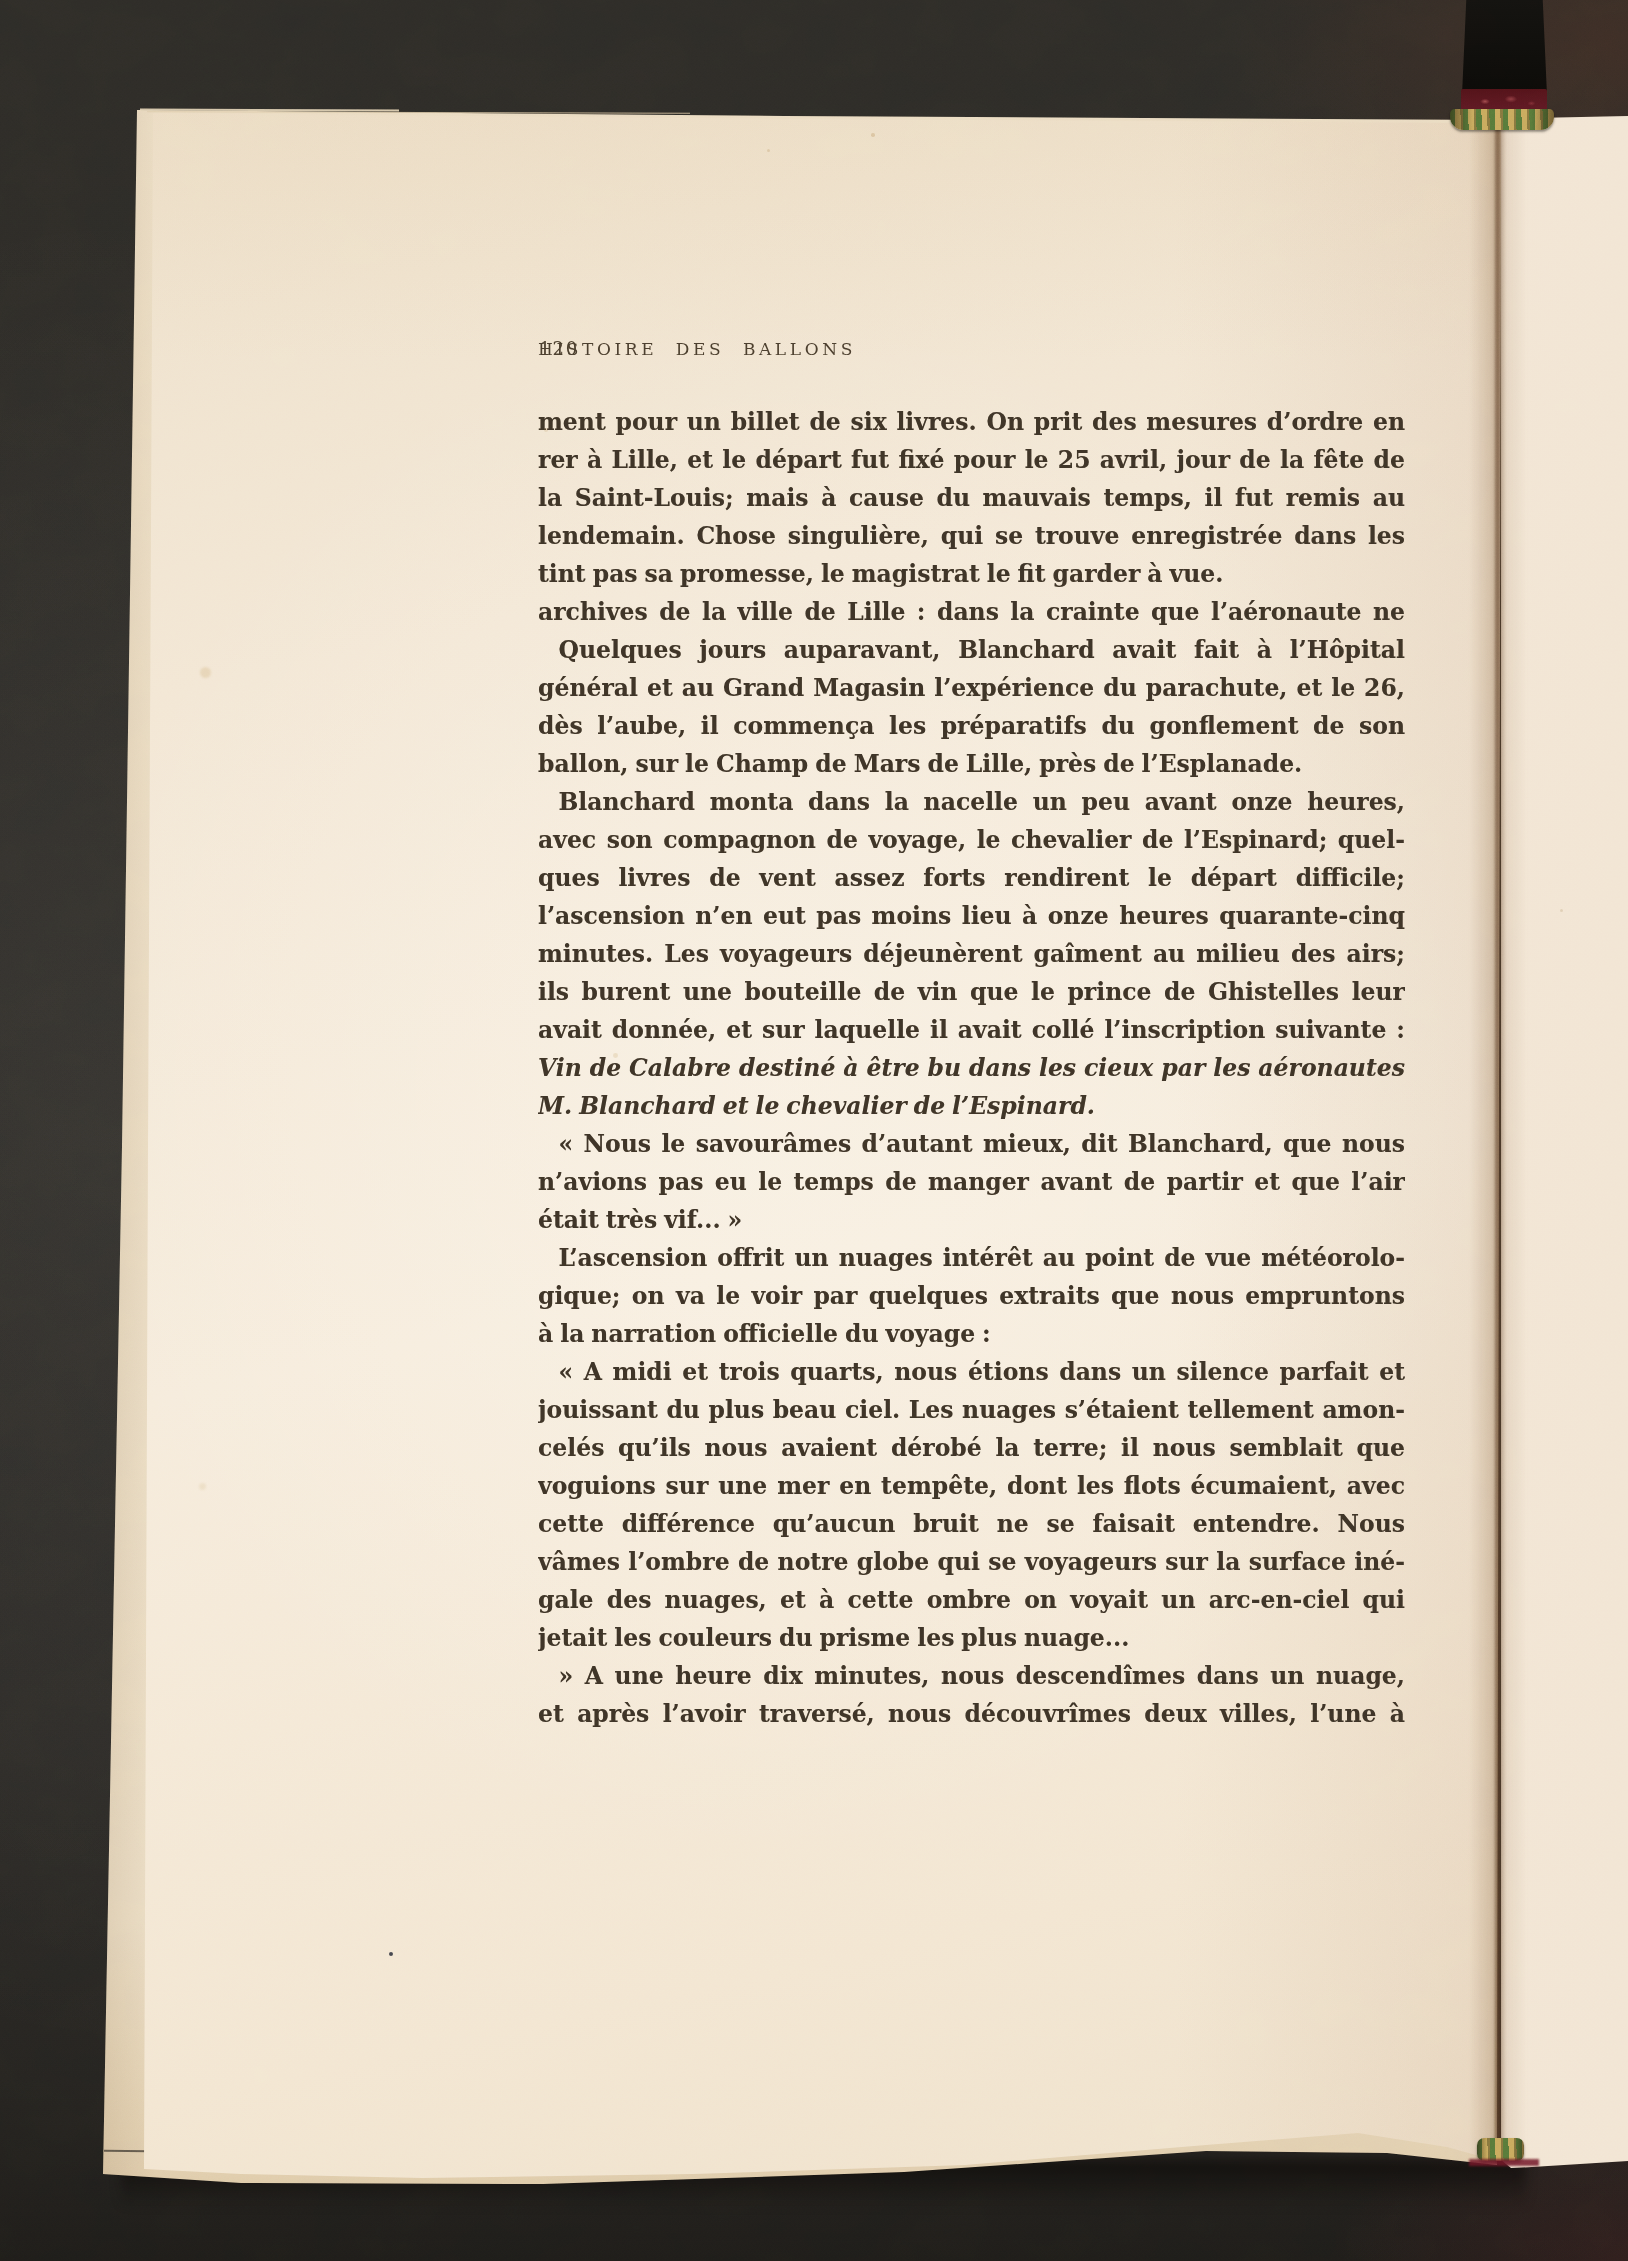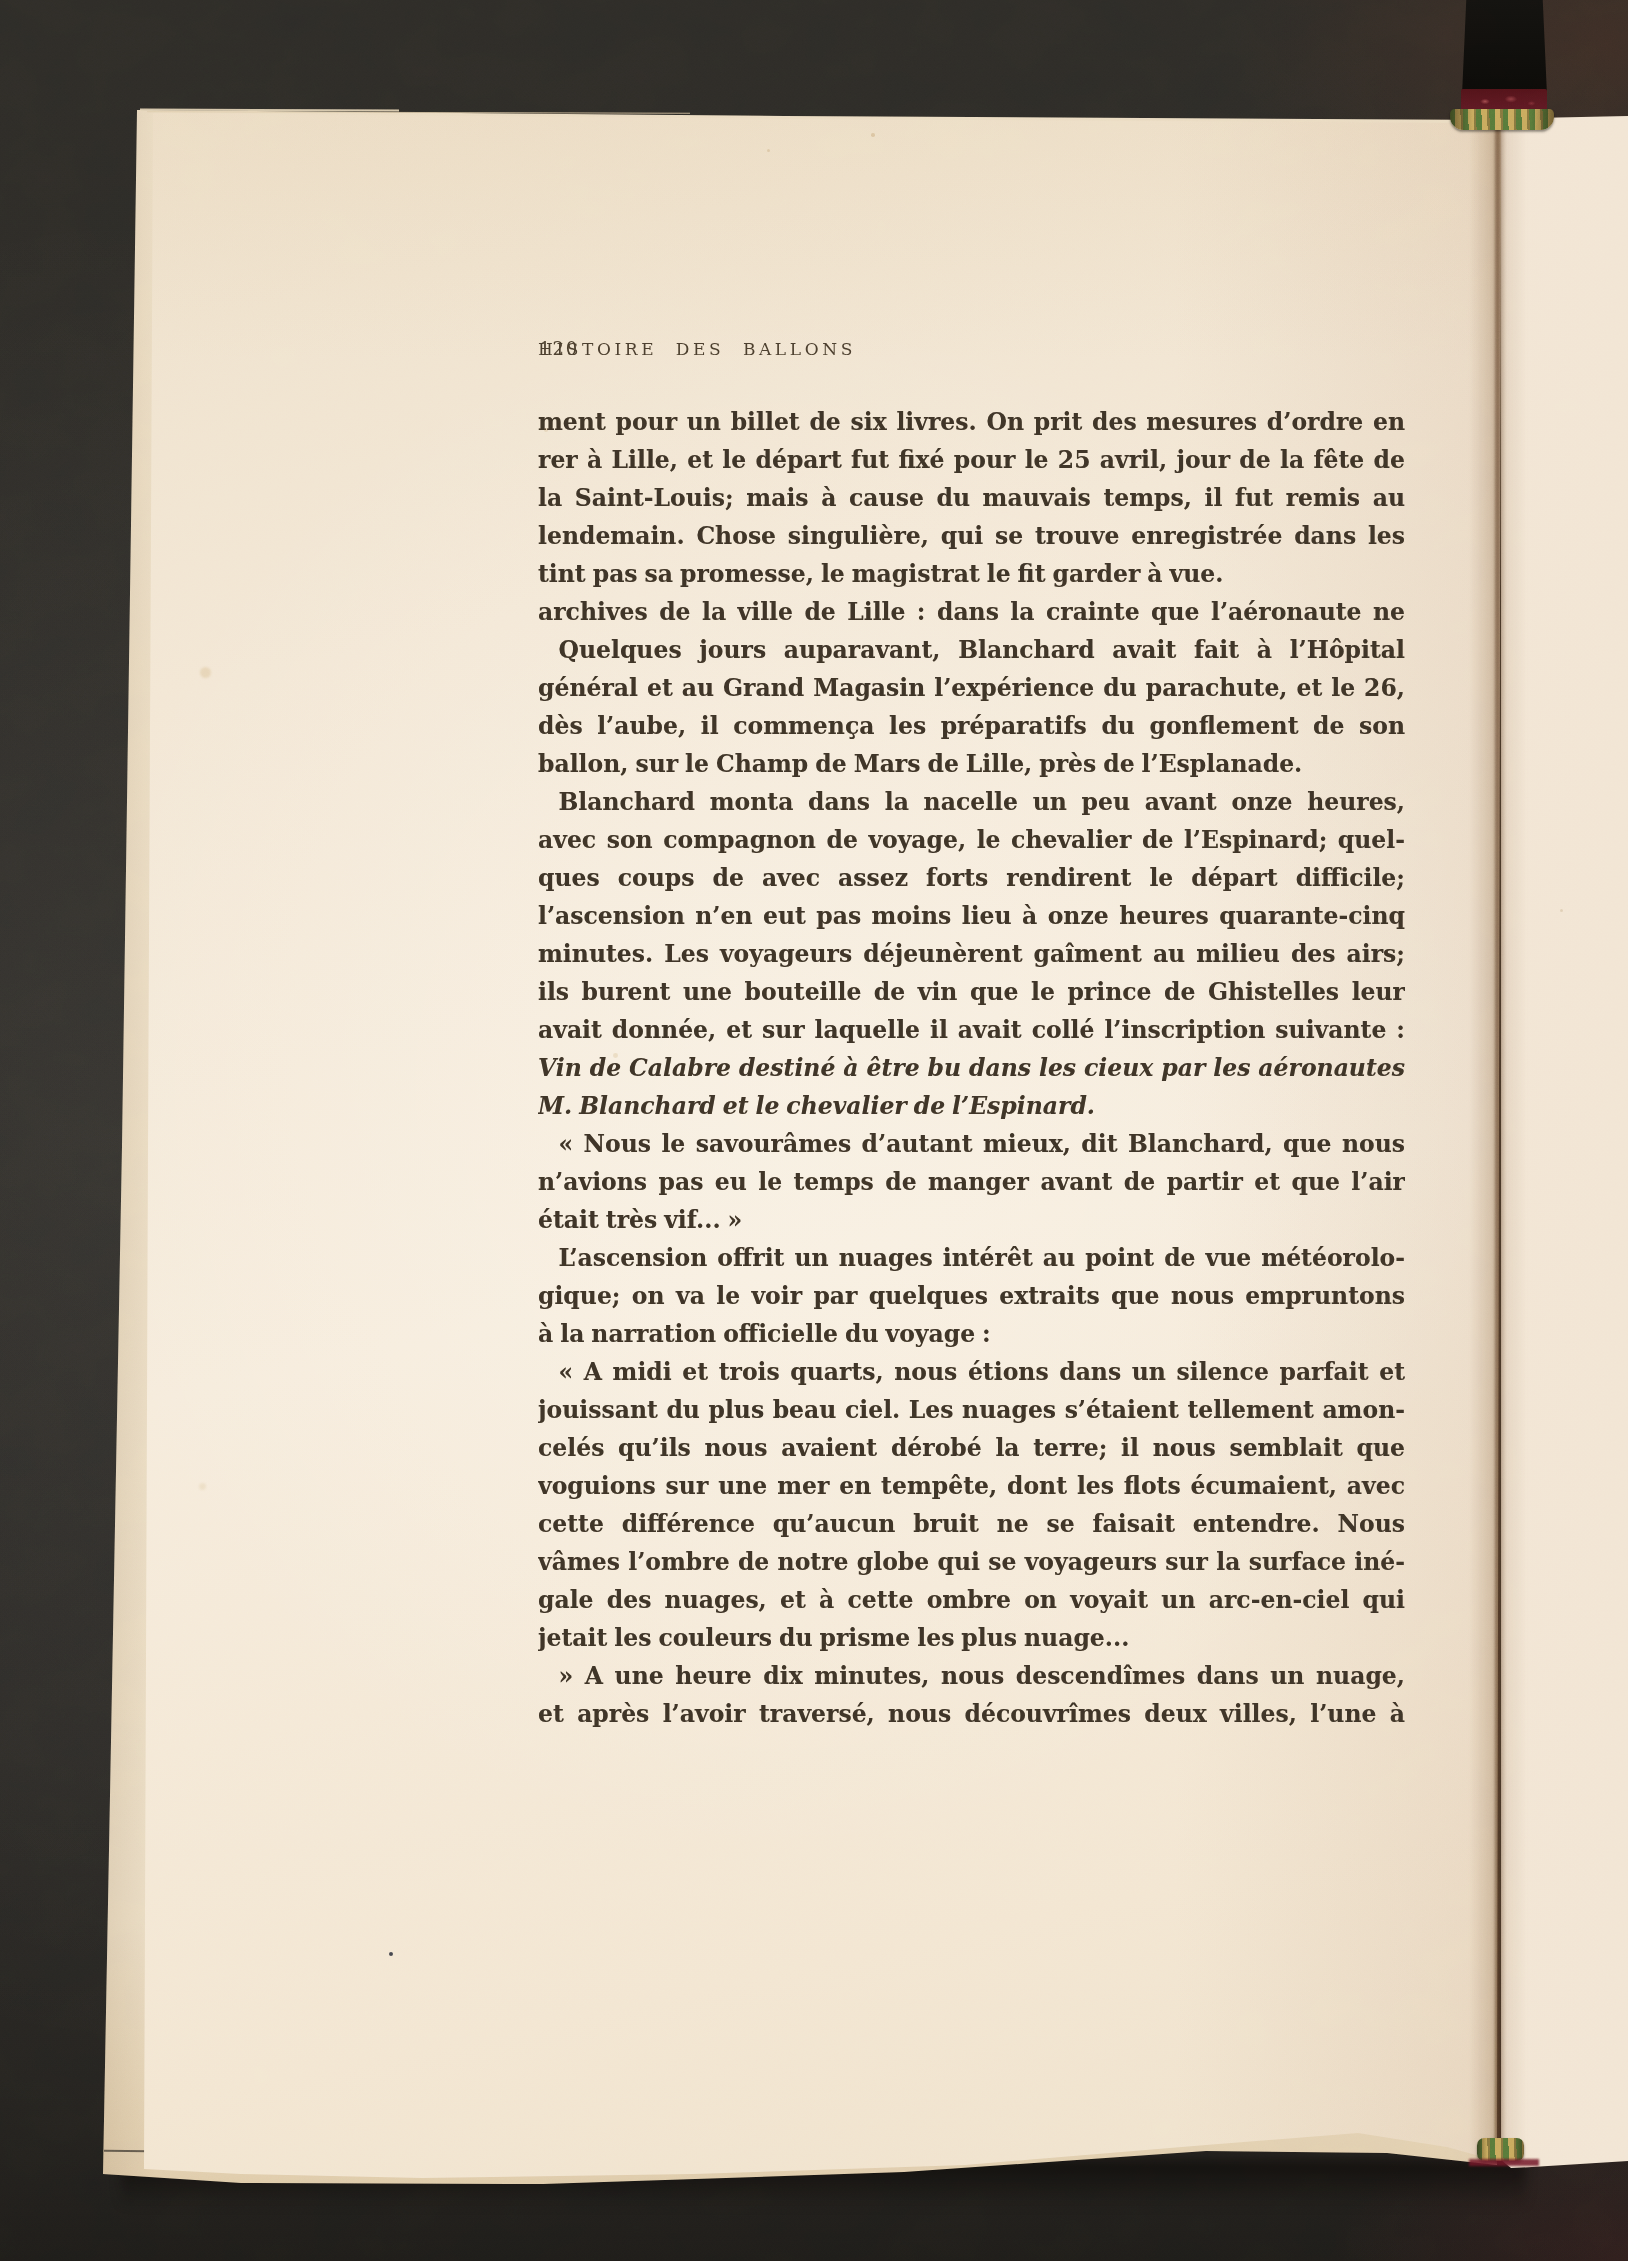--- a/index.html
+++ b/index.html
@@ -142,21 +142,21 @@
       <div class="line">la Saint-Louis; mais à cause du mauvais temps, il fut remis au</div>
       <div class="line">lendemain. Chose singulière, qui se trouve enregistrée dans les</div>
       <div class="line last">tint pas sa promesse, le magistrat le fit garder à vue.</div>
       <div class="line">archives de la ville de Lille : dans la crainte que l’aéronaute ne</div>
       <div class="line indent">Quelques jours auparavant, Blanchard avait fait à l’Hôpital</div>
       <div class="line">général et au Grand Magasin l’expérience du parachute, et le 26,</div>
       <div class="line">dès l’aube, il commença les préparatifs du gonflement de son</div>
       <div class="line last">ballon, sur le Champ de Mars de Lille, près de l’Esplanade.</div>
       <div class="line indent">Blanchard monta dans la nacelle un peu avant onze heures,</div>
       <div class="line">avec son compagnon de voyage, le chevalier de l’Espinard; quel-</div>
-      <div class="line">ques coups de avec assez forts rendirent le départ difficile;</div>
+      <div class="line">ques livres de vent assez forts rendirent le départ difficile;</div>
       <div class="line">l’ascension n’en eut pas moins lieu à onze heures quarante-cinq</div>
       <div class="line">minutes. Les voyageurs déjeunèrent gaîment au milieu des airs;</div>
       <div class="line">ils burent une bouteille de vin que le prince de Ghistelles leur</div>
       <div class="line">avait donnée, et sur laquelle il avait collé l’inscription suivante :</div>
       <div class="line italic">Vin de Calabre destiné à être bu dans les cieux par les aéronautes</div>
       <div class="line italic last">M. Blanchard et le chevalier de l’Espinard.</div>
       <div class="line indent">« Nous le savourâmes d’autant mieux, dit Blanchard, que nous</div>
       <div class="line">n’avions pas eu le temps de manger avant de partir et que l’air</div>
       <div class="line last">était très vif... »</div>
       <div class="line indent">L’ascension offrit un nuages intérêt au point de vue météorolo-</div>

